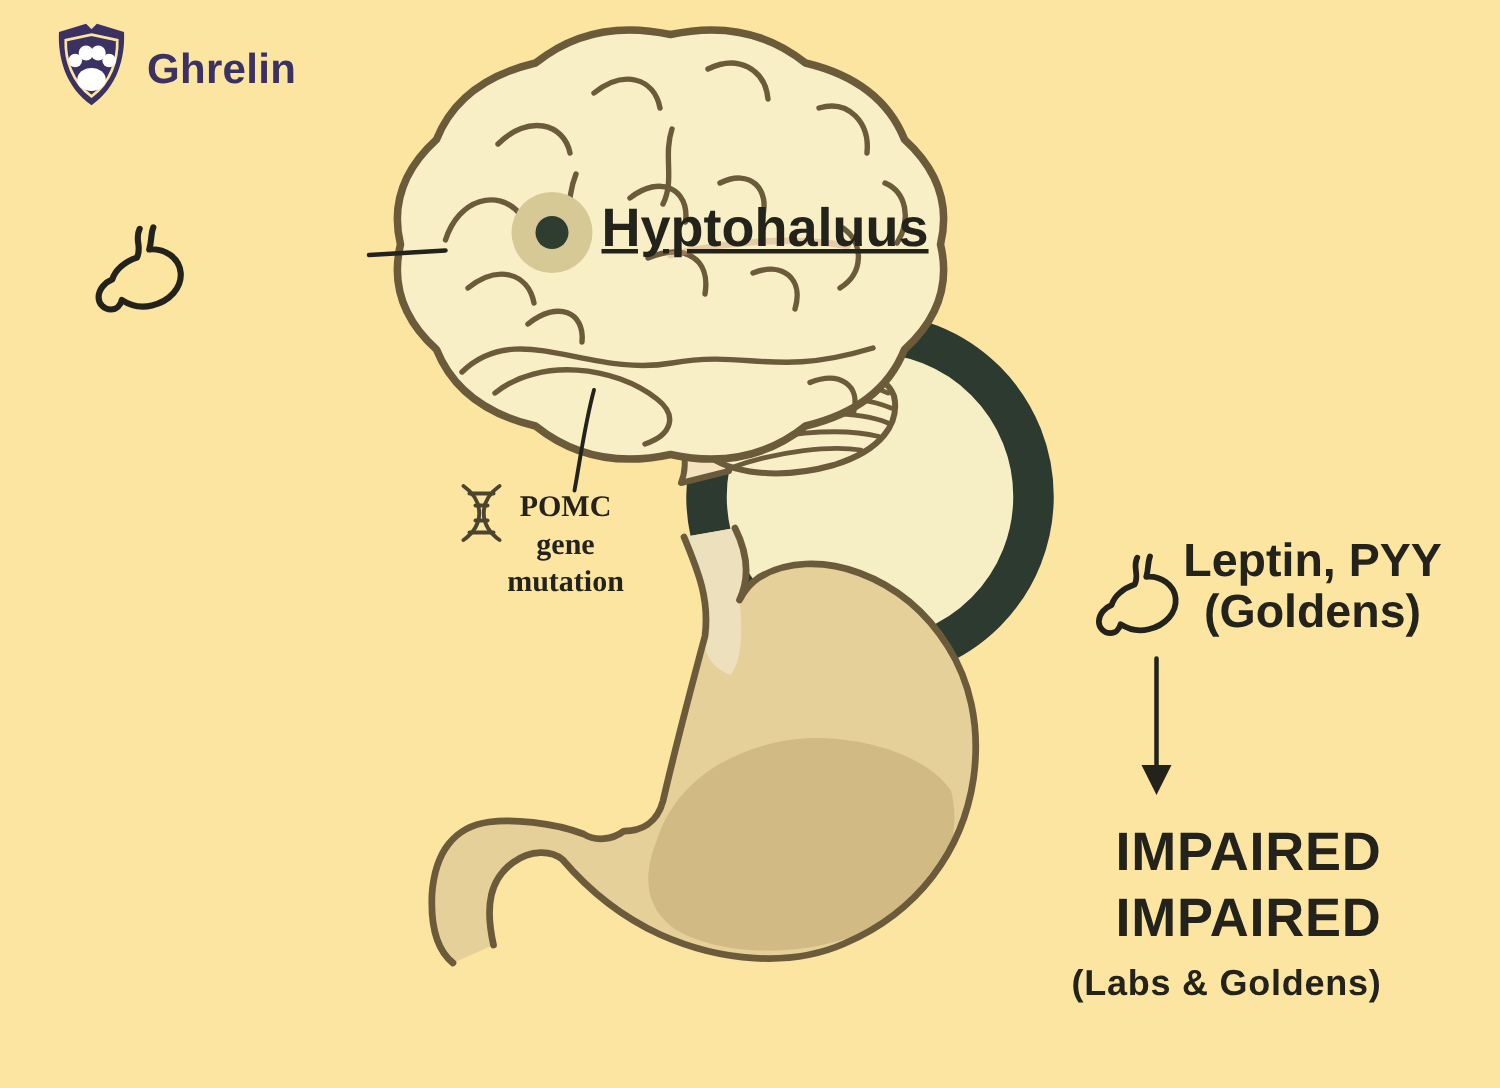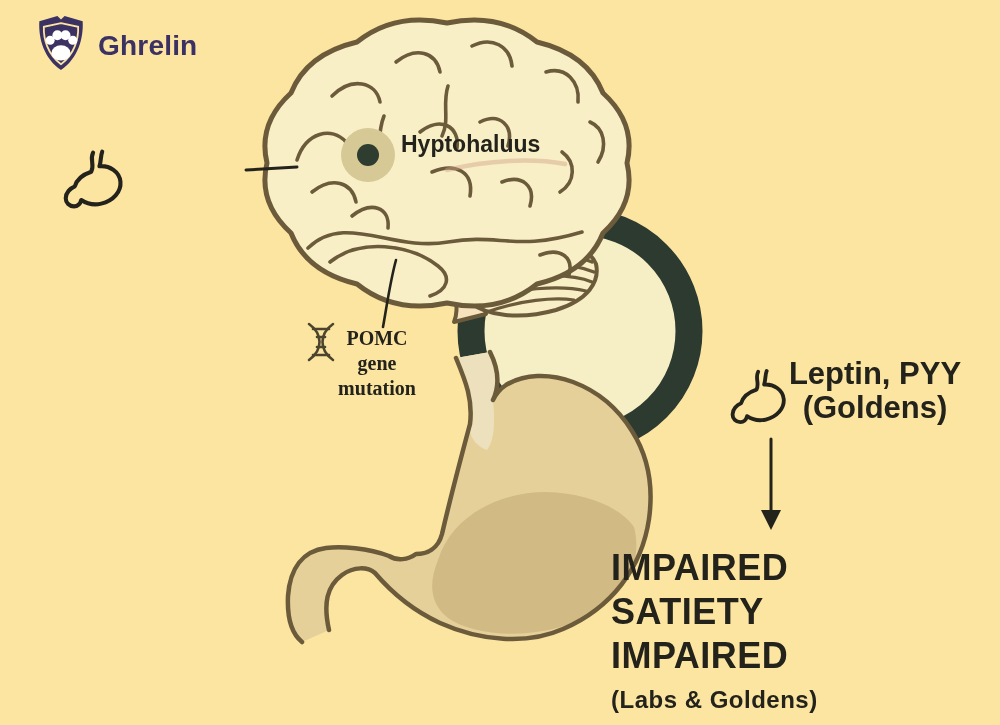--- a/index.html
+++ b/index.html
@@ -30,25 +30,25 @@
   .ptr{stroke:var(--ink); stroke-width:3; stroke-linecap:round; fill:none;}
   .ptr-thin{stroke:var(--ink); stroke-width:2.6; stroke-linecap:round; fill:none;}
   .arrow-head{fill:var(--ink);}
   .glyph{fill:none; stroke:var(--ink); stroke-width:4.5; stroke-linecap:round; stroke-linejoin:round;}
   .dna{fill:none; stroke:var(--dna); stroke-width:2.6; stroke-linecap:round;}
   
   .logo{position:absolute; left:33px; top:12px; display:flex; align-items:center; gap:9px;}
   .brand{color:var(--purple); font-size:28px; font-weight:800; letter-spacing:.2px; padding-top:6px;}
   
   .label{position:absolute; color:var(--ink); font-weight:700; white-space:nowrap;}
-  .lab-hypo{left:401px; top:131px; font-size:23px;}
+  .lab-hypo{left:401px; top:131px; font-size:36px;text-decoration:underline;}
   .lab-ghrelin{left:118px; top:146px; width:140px; text-align:center; font-size:26px; line-height:34px;}
   .lab-pomc{left:325px; top:326px; width:104px; text-align:center; font-size:20px; line-height:25px;font-family:Liberation Serif, serif;}
   .lab-leptin{left:780px; top:357px; width:190px; text-align:center; font-size:31px; line-height:34px;}
-  .lab-heading{left:611px; top:546px; width:310px; text-align:left; font-size:36px; line-height:44px; letter-spacing:.5px;}
+  .lab-heading{left:611px; top:546px; width:310px; text-align:right; font-size:36px; line-height:44px; letter-spacing:.5px;}
   .lab-heading .sub{font-size:24px;}
 </style>
 </head>
 <body>
 
 <div class="canvas">
 
   <svg class="art" width="1000" height="725" viewBox="0 0 1000 725">
     <defs>
       <symbol id="stomach-glyph" viewBox="0 0 68 68">
@@ -149,18 +149,17 @@
     <div>mutation</div>
   </div>
 
   <div class="label lab-leptin">
     <div>Leptin, PYY</div>
     <div>(Goldens)</div>
   </div>
 
   <div class="label lab-heading">
     <div>IMPAIRED</div>
-    <div>SATIETY</div>
     <div>IMPAIRED</div>
     <div class="sub">(Labs &amp; Goldens)</div>
   </div>
 
 </div>
 
 </body></html>

